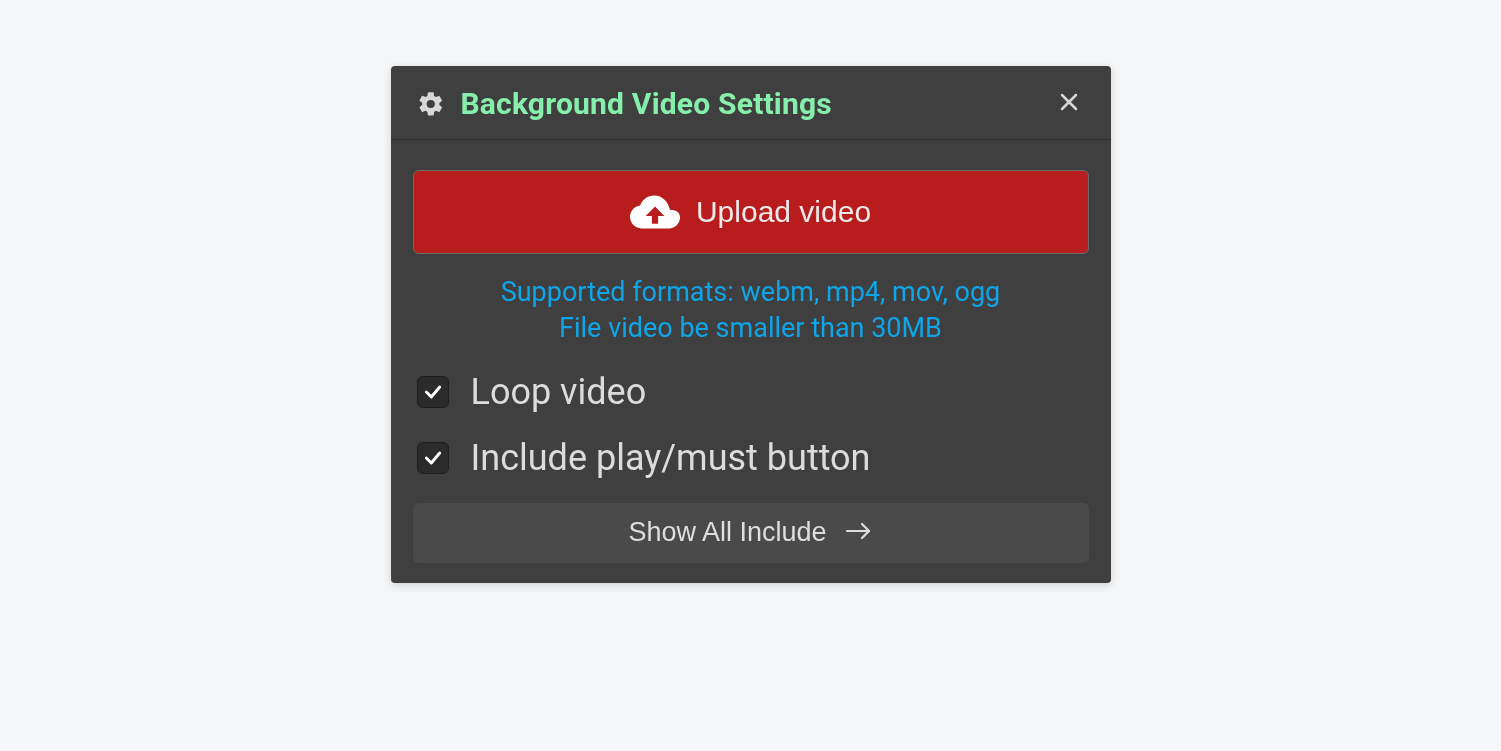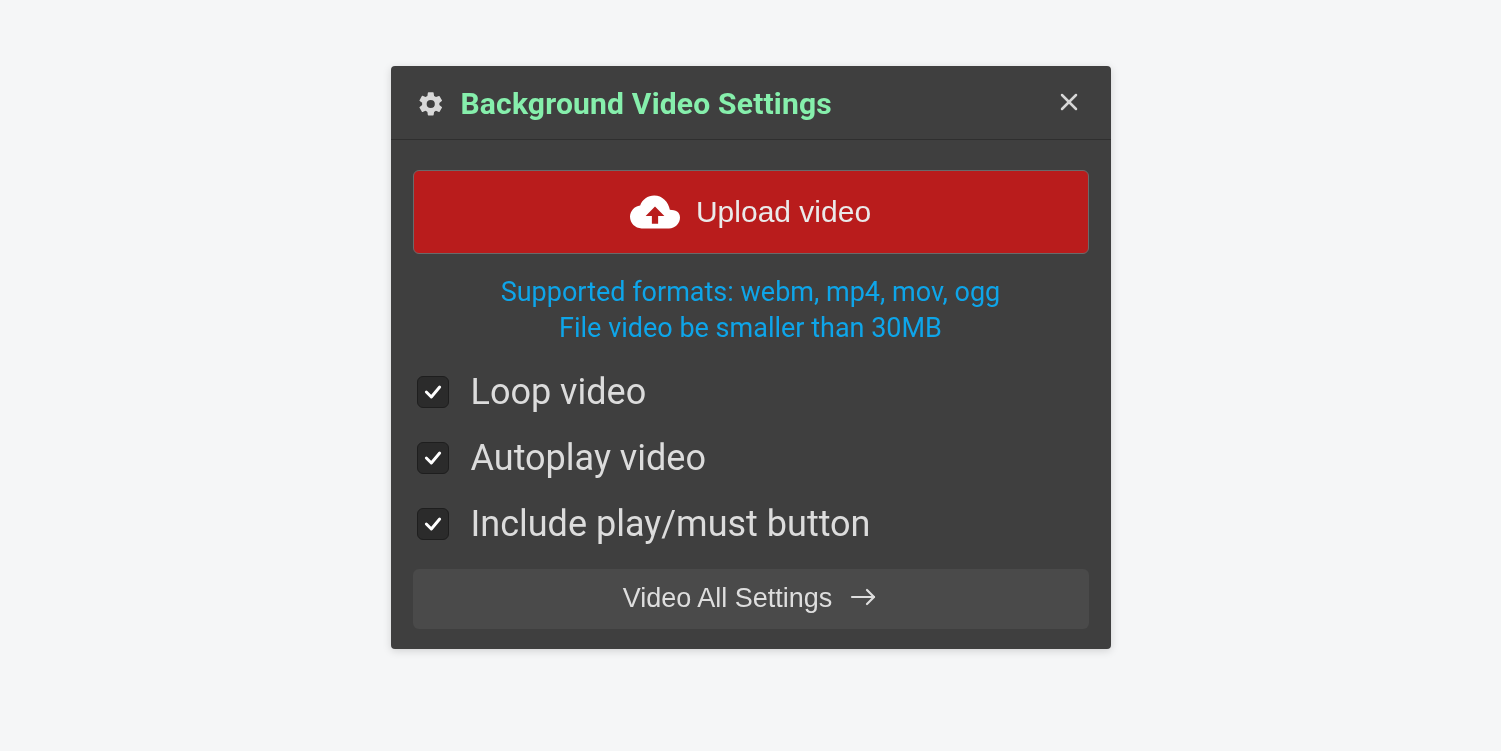--- a/index.html
+++ b/index.html
@@ -177,41 +177,33 @@
     <div class="options">
       <div class="option-row">
         <div class="checkbox">
           <svg viewBox="0 0 24 24" fill="none" stroke="currentColor" stroke-width="3.5" stroke-linecap="round" stroke-linejoin="round">
             <polyline points="4 12 10 18 20 6"></polyline>
           </svg>
         </div>
         <span class="option-label">Loop video</span>
       </div>
 
-      <div class="option-row">
-        <div class="checkbox">
-          <svg viewBox="0 0 24 24" fill="none" stroke="currentColor" stroke-width="3.5" stroke-linecap="round" stroke-linejoin="round">
-            <polyline points="4 12 10 18 20 6"></polyline>
-          </svg>
-        </div>
-        <span class="option-label">Autoplay video</span>
-      </div>
 
       <div class="option-row">
         <div class="checkbox">
           <svg viewBox="0 0 24 24" fill="none" stroke="currentColor" stroke-width="3.5" stroke-linecap="round" stroke-linejoin="round">
             <polyline points="4 12 10 18 20 6"></polyline>
           </svg>
         </div>
         <span class="option-label">Include play/must button</span>
       </div>
     </div>
 
     <button class="show-all-btn">
-      <span>Video All Settings</span>
+      <span>Show All Include</span>
       <span>
         <svg viewBox="0 0 28 20" fill="none" stroke="currentColor" stroke-width="2.2" stroke-linecap="round" stroke-linejoin="round">
           <line x1="2" y1="10" x2="24" y2="10"></line>
           <polyline points="17 3 24 10 17 17"></polyline>
         </svg>
       </span>
     </button>
   </div>
 </div>
 

